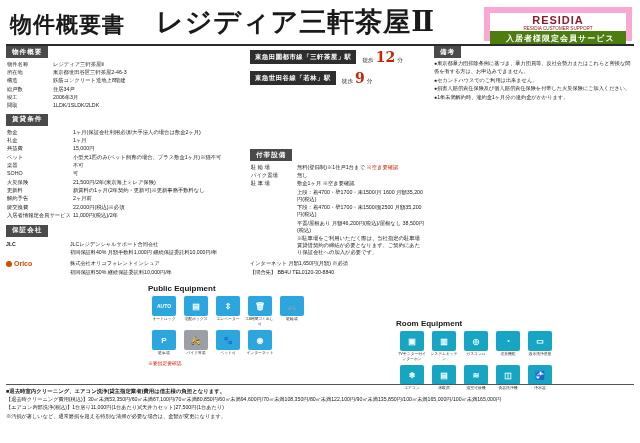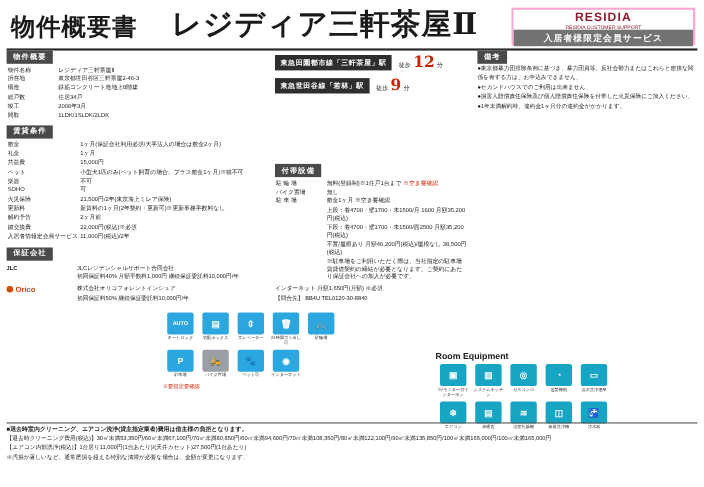--- a/index.html
+++ b/index.html
@@ -19,31 +19,31 @@
     position:absolute;left:4px;top:6px;
     font-size:22px;font-weight:bold;letter-spacing:1px;
     font-family:"DejaVu Sans", sans-serif;
   }
   .hdr-main{
     position:absolute;left:150px;top:0px;
     font-size:27px;font-weight:bold;letter-spacing:1px;
     font-family:"DejaVu Serif", serif;
   }
   .hdr-badge{
-    position:absolute;right:2px;top:3px;width:167px;height:34px;
-    border:2px solid #f9a8d4;box-sizing:border-box;
+    position:absolute;right:2px;top:3px;width:148px;height:34px;
+    border:6px solid #f9a8d4;box-sizing:border-box;
   }
   .hdr-badge .b1{
     background:#ffffff;color:#8d1b2d;font-weight:bold;font-size:11px;
     text-align:center;padding-top:1px;letter-spacing:1px;
   }
   .hdr-badge .b1 span.sub{font-size:4.6px;display:block;font-weight:normal;letter-spacing:0;}
   .hdr-badge .b2{
-    background:#737373;color:#ffffff;font-size:8px;font-weight:bold;
-    text-align:center;padding:2px 0 2px 0;letter-spacing:1px;
+    background:#4d7c0f;color:#ffffff;font-size:8px;font-weight:bold;
+    text-align:left;padding:2px 0 2px 16px;letter-spacing:1px;
   }
   .hdr-rule{position:absolute;left:0;top:40px;width:628px;height:2px;background:#2b2b2b;}
 
   
   .sec-title{
     display:inline-block;background:#4a4a4a;color:#fff;
     font-size:6.6px;font-weight:bold;padding:1.5px 6px;margin:0 0 2px 0;
     letter-spacing:1px;
   }
   .col-left{position:absolute;left:6px;top:46px;width:236px;}
@@ -289,20 +289,21 @@
 
   <div class="col-right">
     <div class="sec-title">備考</div>
     <div class="note-li">●<span>東京都暴力団排除条例に基づき、暴力団員等、反社会勢力またはこれらと密接な関係を有する方は、お申込みできません。</span></div>
     <div class="note-li">●<span>セカンドハウスでのご利用は出来ません。</span></div>
     <div class="note-li">●<span>損害人賠償責任保険及び個人賠償責任保険を付帯した火災保険にご加入ください。</span></div>
     <div class="note-li">●<span>1年未満解約時、違約金1ヶ月分の違約金がかかります。</span></div>
   </div>
 
   <div style="position:absolute;left:148px;top:284px;width:180px;">
+    <div class="eq-title">Public Equipment</div>
     <div class="eq-grid">
       <div class="eq-item">
           <div class="eq-ico">
             <span style="font-size:5px">AUTO</span>
           </div>
           <div class="eq-lbl">オートロック</div>
         </div>
       <div class="eq-item">
           <div class="eq-ico">
             <span>▤</span>

